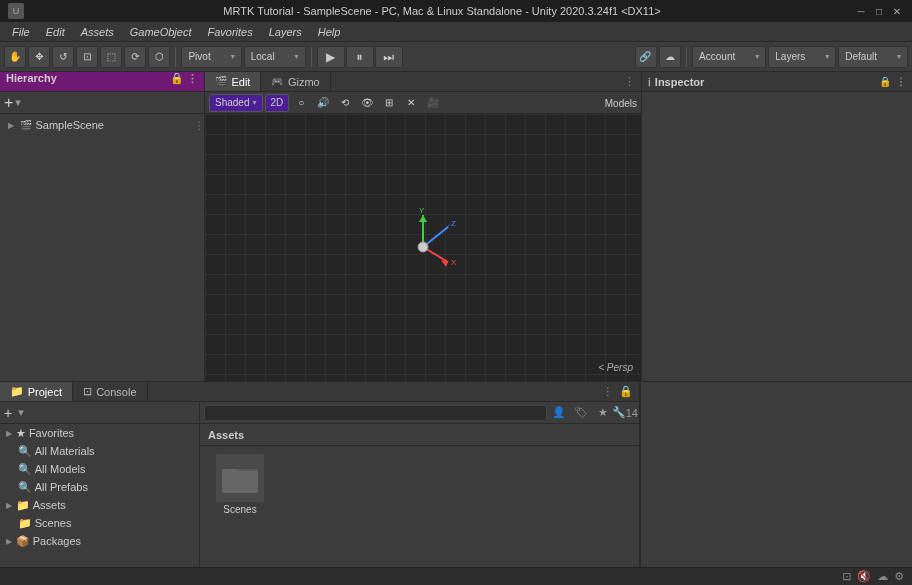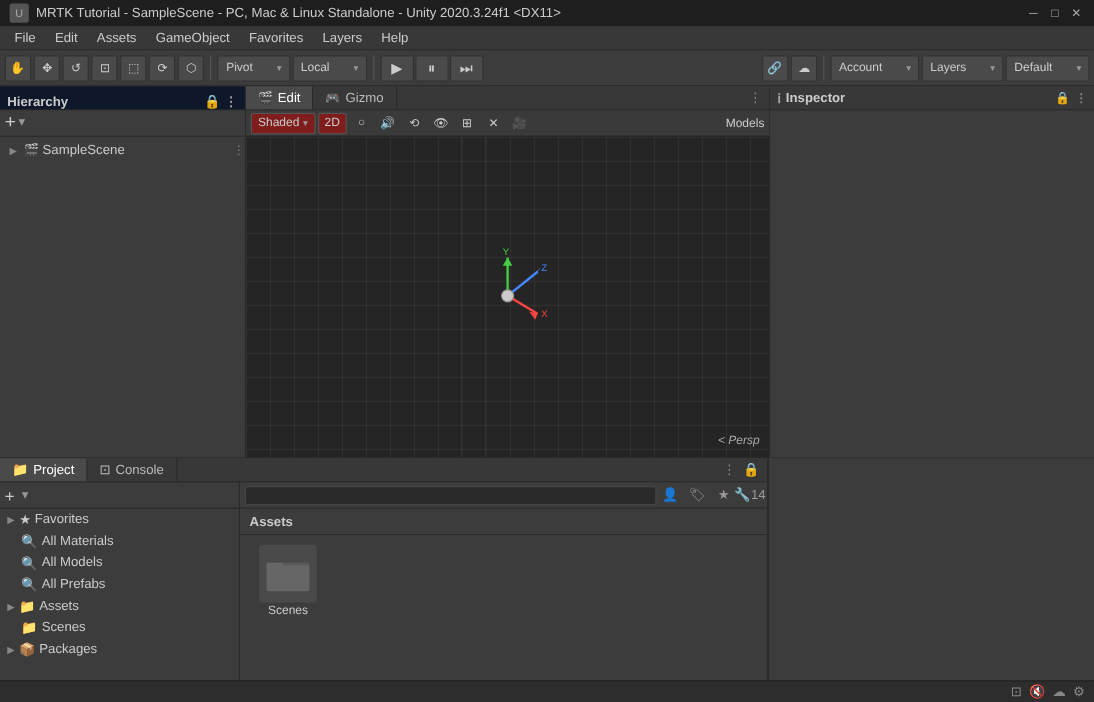--- a/index.html
+++ b/index.html
@@ -15,21 +15,21 @@
       color: #ccc;
       font-size: 11px;
       user-select: none;
     }
     #title-bar .title-icon {
       width: 16px; height: 16px; margin-right: 6px;
       background: #555; border-radius: 2px;
       display: inline-flex; align-items: center; justify-content: center;
       font-size: 9px; color: #aaa;
     }
-    #title-bar .title-text { flex: 1; }
+    #title-bar .title-text { flex: 1; text-align: center; }
     #title-bar .win-controls { display: flex; gap: 4px; }
     #title-bar .win-btn {
       width: 14px; height: 14px; display: flex; align-items: center; justify-content: center;
       cursor: pointer; font-size: 10px; color: #aaa;
     }
 
     
     #menu-bar {
       height: 20px;
       background: #383838;
@@ -37,20 +37,21 @@
       align-items: center;
       padding: 0 4px;
       border-bottom: 1px solid #2a2a2a;
     }
     .menu-item {
       padding: 2px 8px;
       cursor: pointer;
       border-radius: 2px;
       color: #ccc;
       font-size: 11px;
+      font-style: italic;
     }
 
     
     #toolbar {
       height: 30px;
       background: #3c3c3c;
       display: flex;
       align-items: center;
       padding: 0 4px;
       gap: 2px;
@@ -98,23 +99,23 @@
     
     #hierarchy-panel {
       width: 205px;
       background: #3c3c3c;
       border-right: 1px solid #2a2a2a;
       display: flex;
       flex-direction: column;
     }
     .panel-header {
       height: 20px;
-      background: #0f172a;
-      display: flex;
-      align-items: flex-end;
+      background: #701a75;
+      display: flex;
+      align-items: flex-start;
       padding: 0 6px;
       border-bottom: 1px solid #2a2a2a;
       font-size: 11px;
       font-weight: bold;
       color: #ccc;
       gap: 4px;
     }
     .panel-header-actions { margin-left: auto; display: flex; gap: 3px; }
     .panel-header-btn { font-size: 11px; color: #999; cursor: pointer; }
 
@@ -164,21 +165,21 @@
     .scene-tab.active { background: #4a4a4a; color: #fff; }
     .scene-tab .tab-icon { margin-right: 4px; font-size: 10px; }
     .scene-toolbar {
       height: 22px; background: #3a3a3a;
       display: flex; align-items: center;
       padding: 0 4px; gap: 2px;
       border-bottom: 1px solid #2a2a2a;
     }
     .scene-dropdown {
       height: 18px; padding: 0 5px;
-      background: #7f1d1d; border: 1px solid #555;
+      background: #4c1d95; border: 1px solid #555;
       border-radius: 2px; color: #ccc; font-size: 10px;
       display: flex; align-items: center; gap: 3px; cursor: pointer;
     }
     .scene-btn {
       height: 18px; width: 20px;
       background: transparent; border: none;
       color: #ccc; font-size: 10px; cursor: pointer;
       display: flex; align-items: center; justify-content: center;
     }
     .scene-content {

